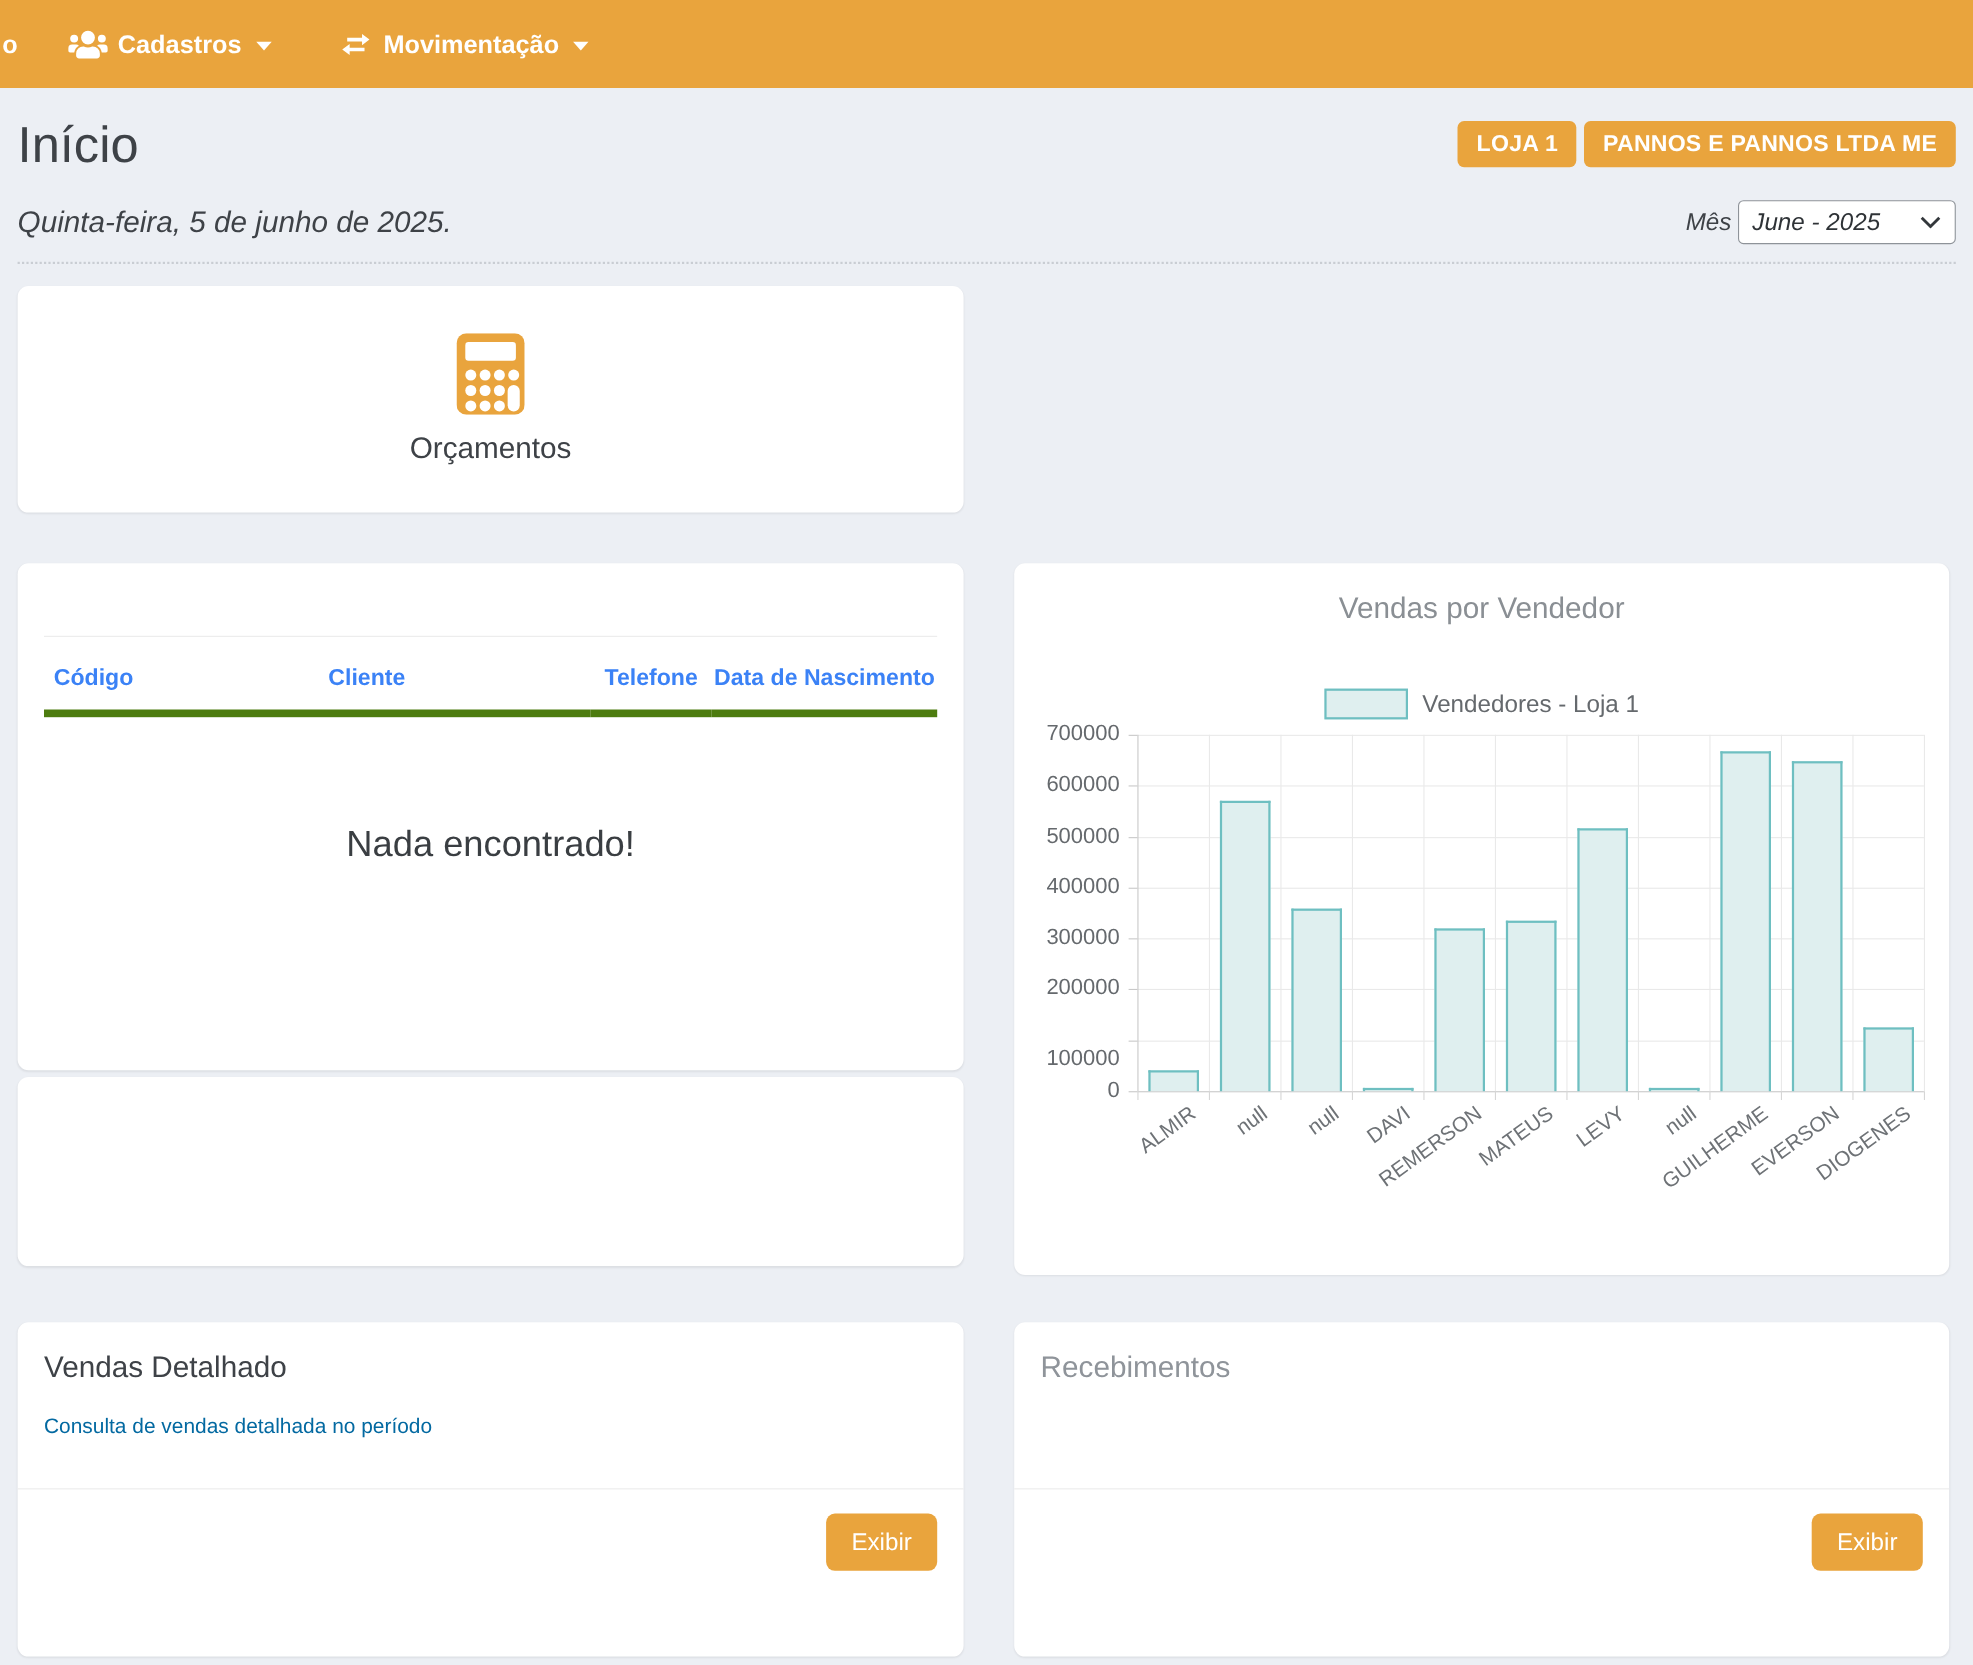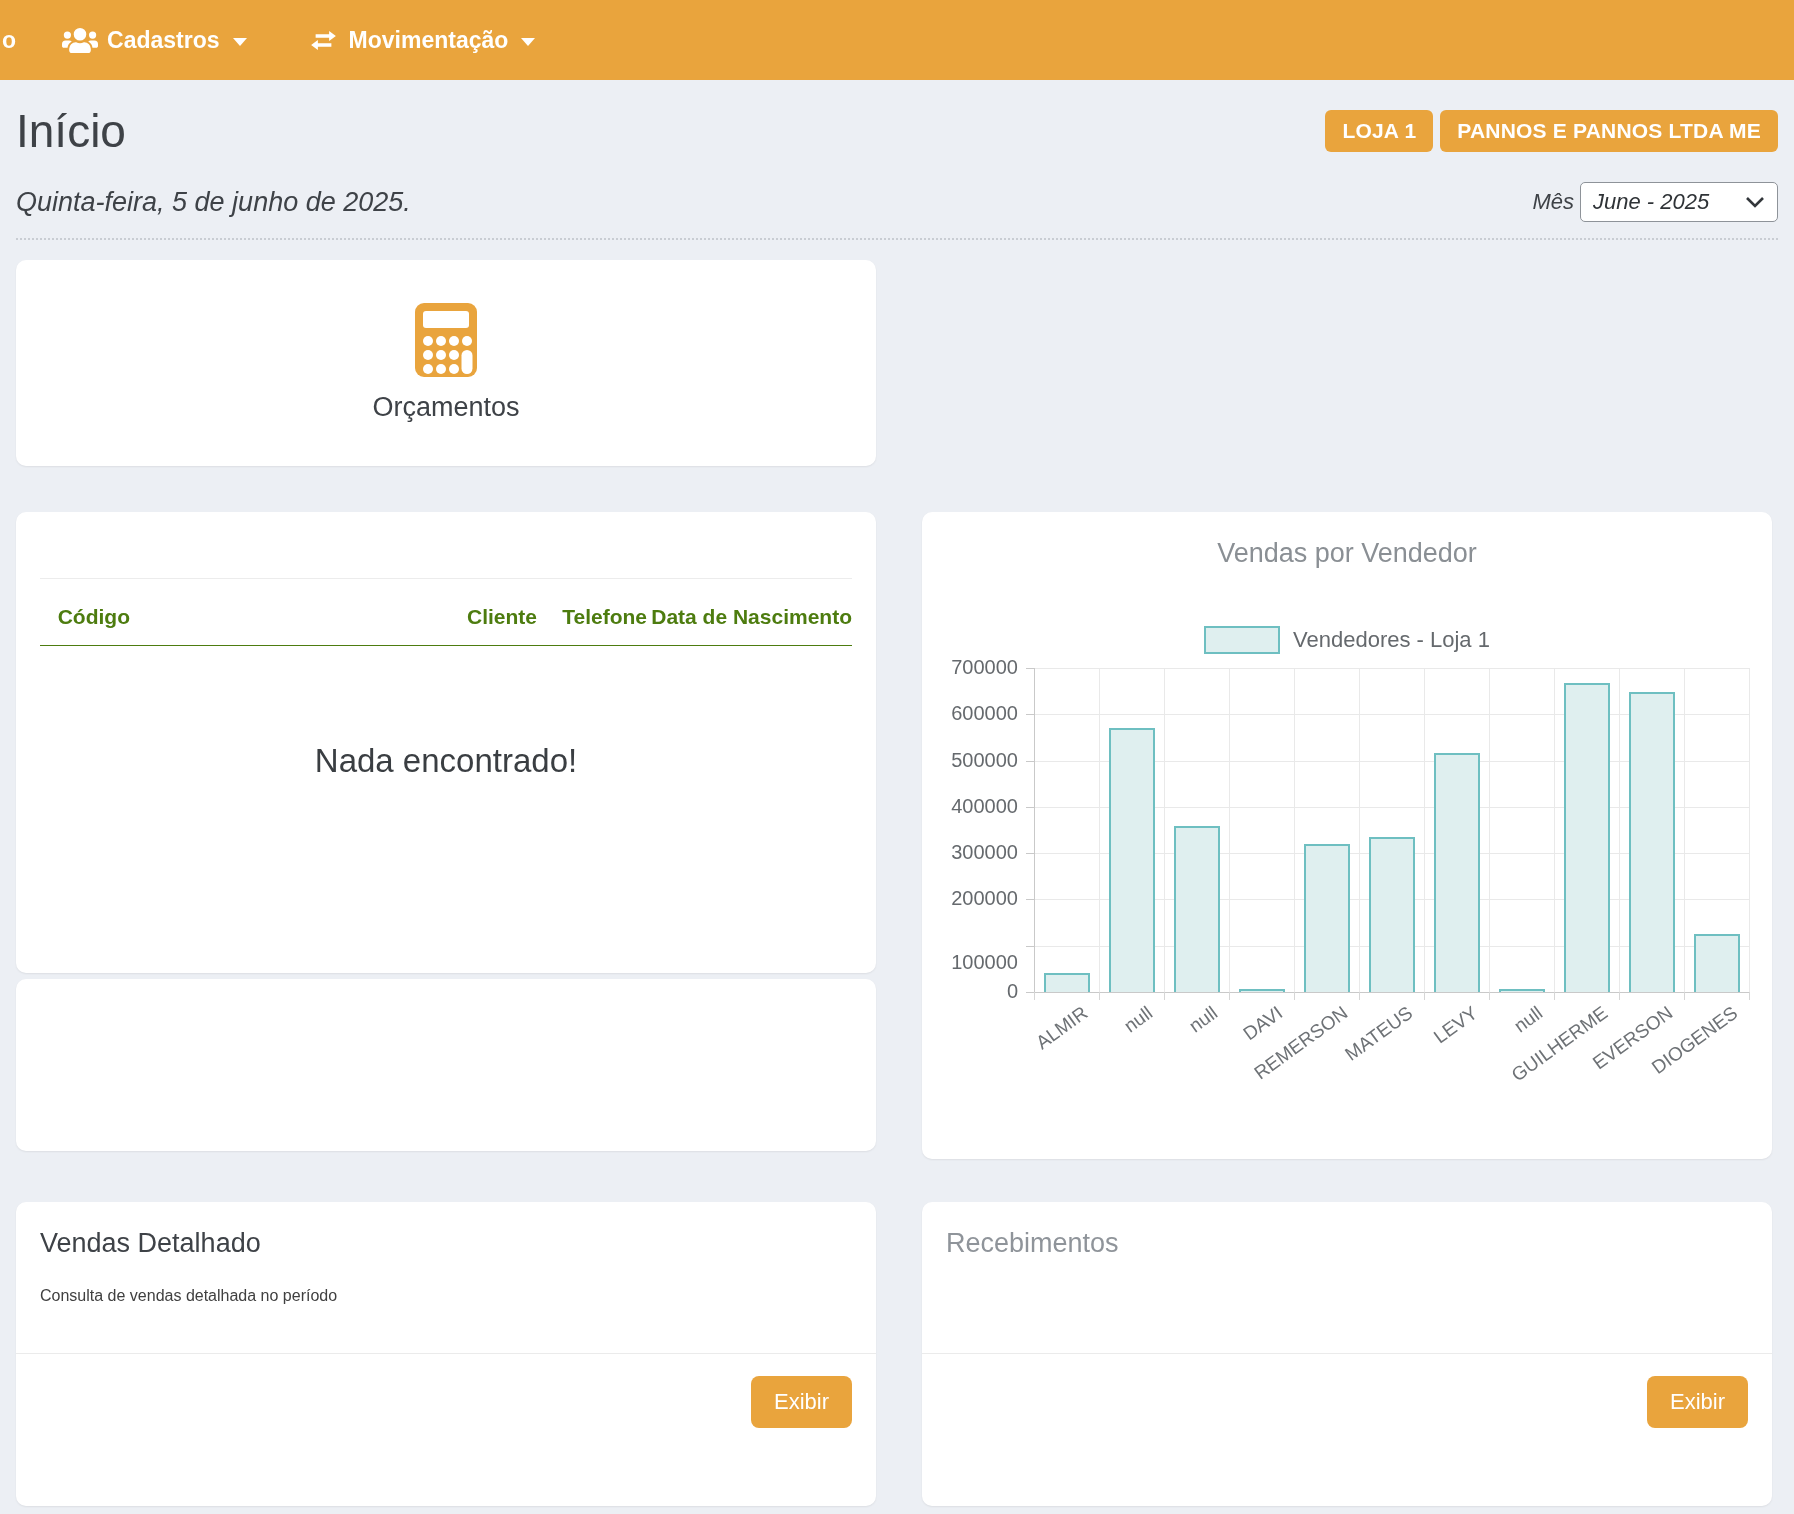--- a/index.html
+++ b/index.html
@@ -61,22 +61,22 @@
   .orcamentos-label { font-size: 27px; color: #3E4247; }
 
   .row-2 { display: grid; grid-template-columns: 860px 850px; gap: 46px; margin-top: 46px; align-items: start; }
   .row-3 { display: grid; grid-template-columns: 860px 850px; gap: 46px; margin-top: 43px; }
 
   .birthdays-card { height: 461px; padding: 26px 24px; position: relative; }
   .card-h2 { margin: 0; font-size: 27px; font-weight: 400; color: #3E4247; }
   .title-divider { border: 0; border-top: 1px solid #ECECEC; margin: 40px 0 0 0; }
   .bd-table { width: 100%; border-collapse: collapse; }
   .bd-table th {
-    text-align: right; font-size: 21px; font-weight: 700; color: #4d7c0f;
-    padding: 26px 0 16px 0; border-bottom: 1px solid #4d7c0f;
+    text-align: center; font-size: 21px; font-weight: 700; color: #3b82f6;
+    padding: 26px 0 16px 0; border-bottom: 7px solid #4d7c0f;
   }
   th.col-codigo { width: 90px; }
   th.col-cliente { width: auto; }
   th.col-telefone { width: 110px; }
   th.col-nascimento { width: 205px; }
   .empty-message { text-align: center; margin-top: 96px; font-size: 33px; color: #3A3E42; }
 
   .empty-card { height: 172px; margin-top: 6px; }
 
   
@@ -99,21 +99,21 @@
   .bar { position: absolute; bottom: 0; border-style: solid; border-width: 2px; border-bottom: none; }
   .xlabel {
     position: absolute; width: 132px; text-align: right;
     font-size: 19px; color: #6E7276;
     transform: rotate(-36deg); transform-origin: 100% 0;
   }
 
   
   .action-card { height: 304px; padding: 26px 24px; position: relative; }
   .action-title-muted { color: #8F949A; }
-  .action-desc { margin: 28px 0 0 0; font-size: 16px; color: #404040; }
+  .action-desc { margin: 28px 0 0 0; font-size: 19px; color: #0369a1; }
   .footer-divider { position: absolute; left: 0; right: 0; top: 151px; border-top: 1px solid #EBEBEB; }
   .exibir-btn {
     position: absolute; right: 24px; top: 174px;
     background: #E9A43D; color: #fff; border: none; border-radius: 8px;
     font-family: inherit; font-size: 22px; padding: 13px 23px; cursor: pointer;
   }
 </style>
 </head>
 <body>
 

